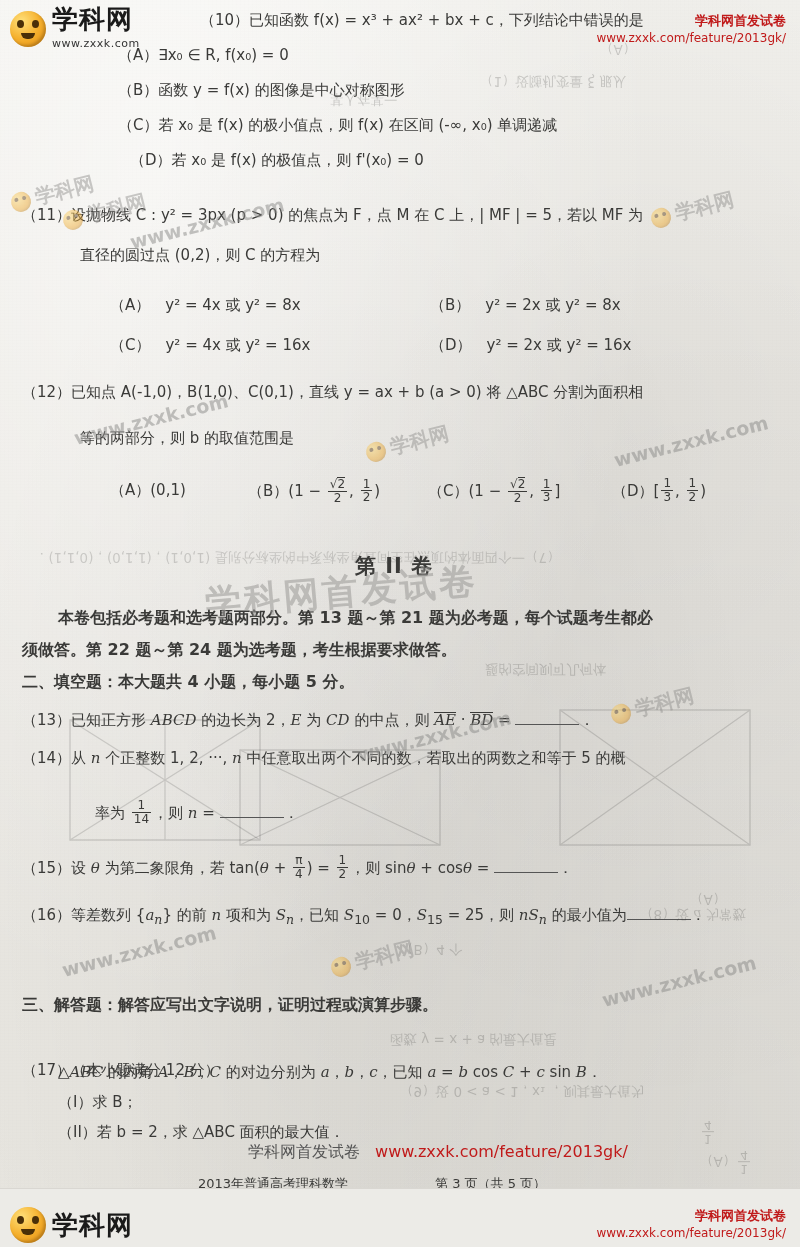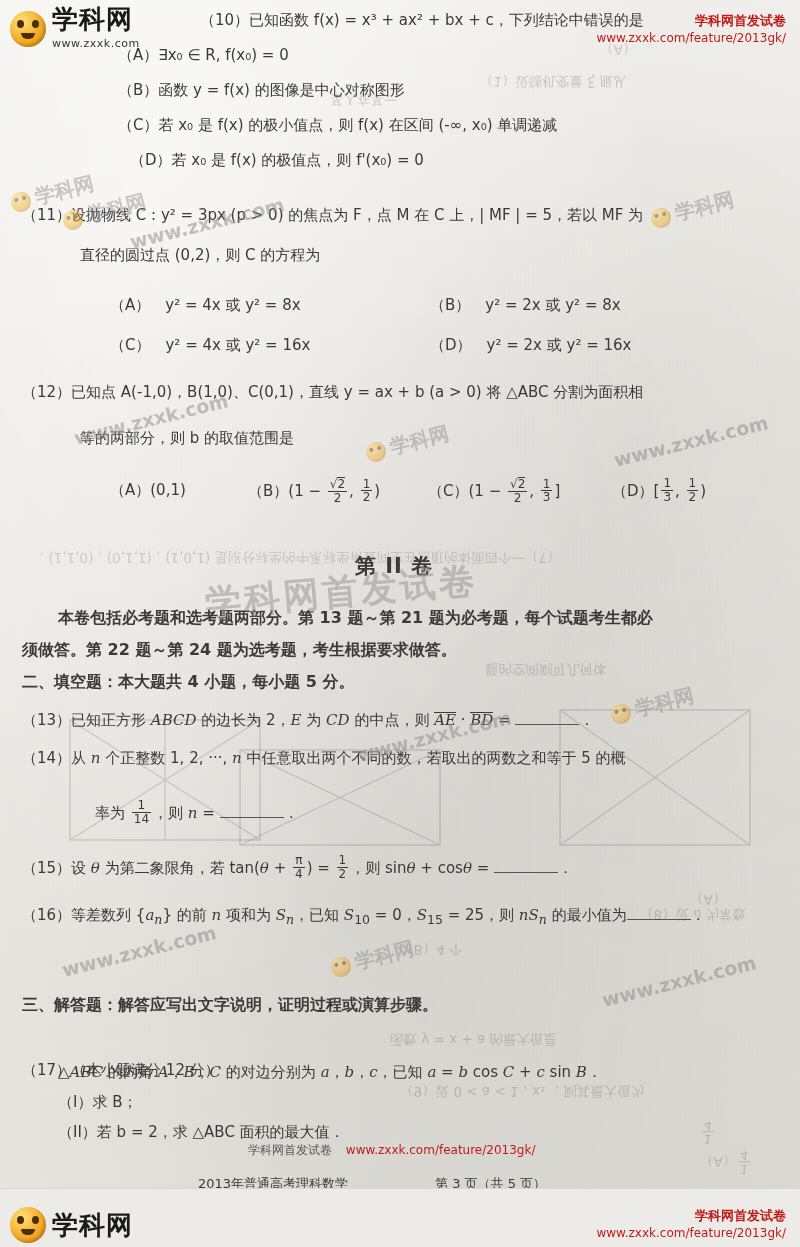--- a/index.html
+++ b/index.html
@@ -83,21 +83,21 @@
   .ball .eye.l{left:7px;}
   .ball .eye.r{right:7px;}
   .ball .mouth{position:absolute;left:11px;bottom:8px;width:14px;height:6px;border-radius:0 0 14px 14px;background:#4a2f08;}
   .brand{font-size:26px;font-weight:bold;color:#1a1a1a;letter-spacing:1px;line-height:1;}
   .brandsub{font-size:11px;color:#333;letter-spacing:.5px;}
 
   .redblk{position:absolute;text-align:right;line-height:1.35;}
   .redblk .t1{font-size:13px;color:#c01a1a;font-weight:bold;}
   .redblk .t2{font-size:12px;color:#c01a1a;}
 
-  .footer-note{position:absolute;font-size:12px;}
+  .footer-note{position:absolute;font-size:16px;}
   .footer-note .grey{color:#555;}
   .footer-note .red{color:#c01a1a;}
 
   .pagefoot{position:absolute;font-size:13px;color:#3a3a38;}
 
   .bottombar{position:absolute;left:0;right:0;bottom:0;height:58px;background:#ecebe7;border-top:1px solid #d9d7d2;}
 </style>
 </head>
 <body>
 

